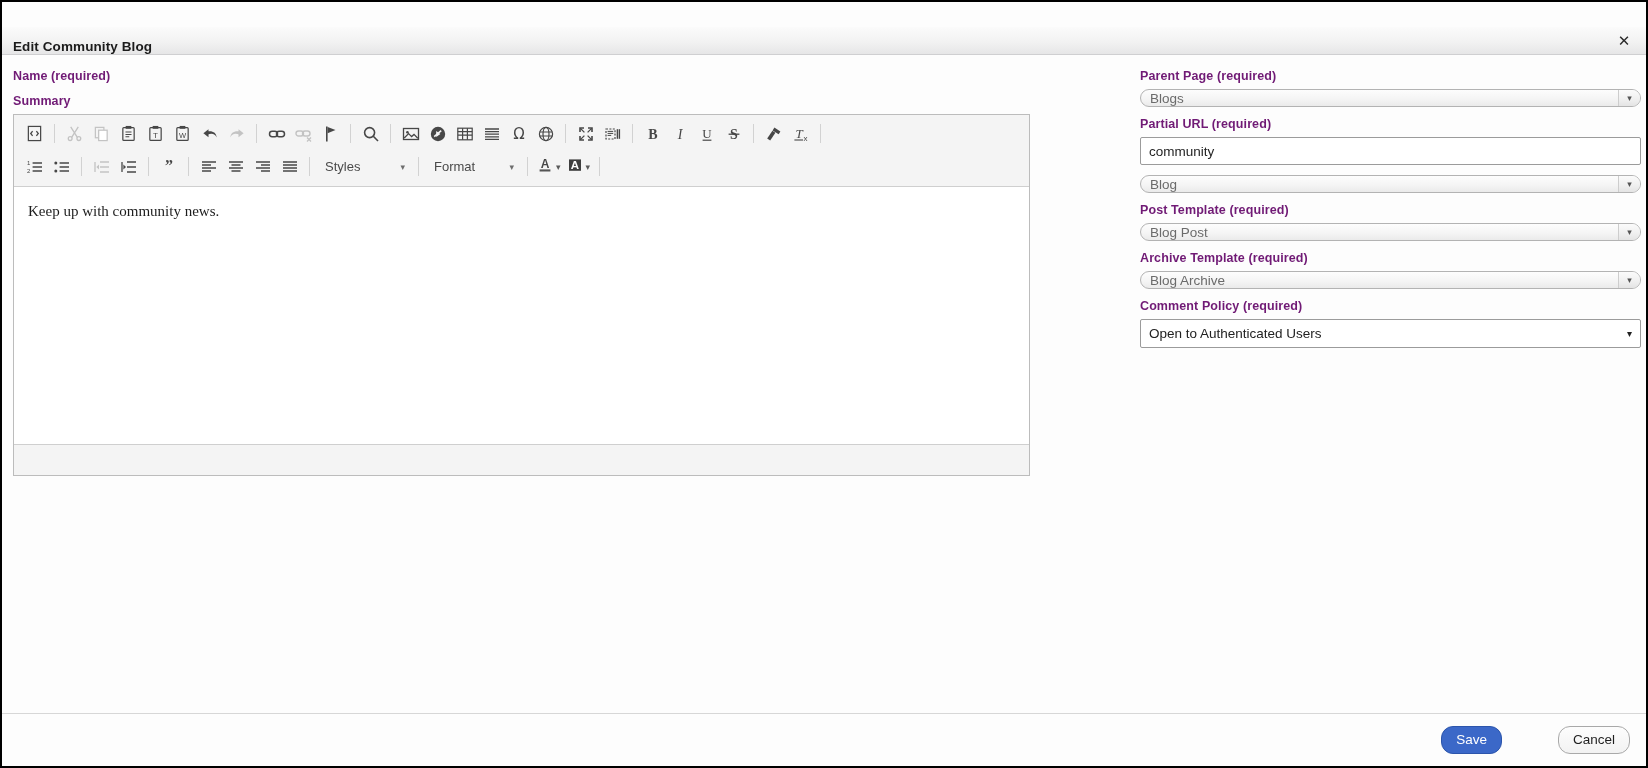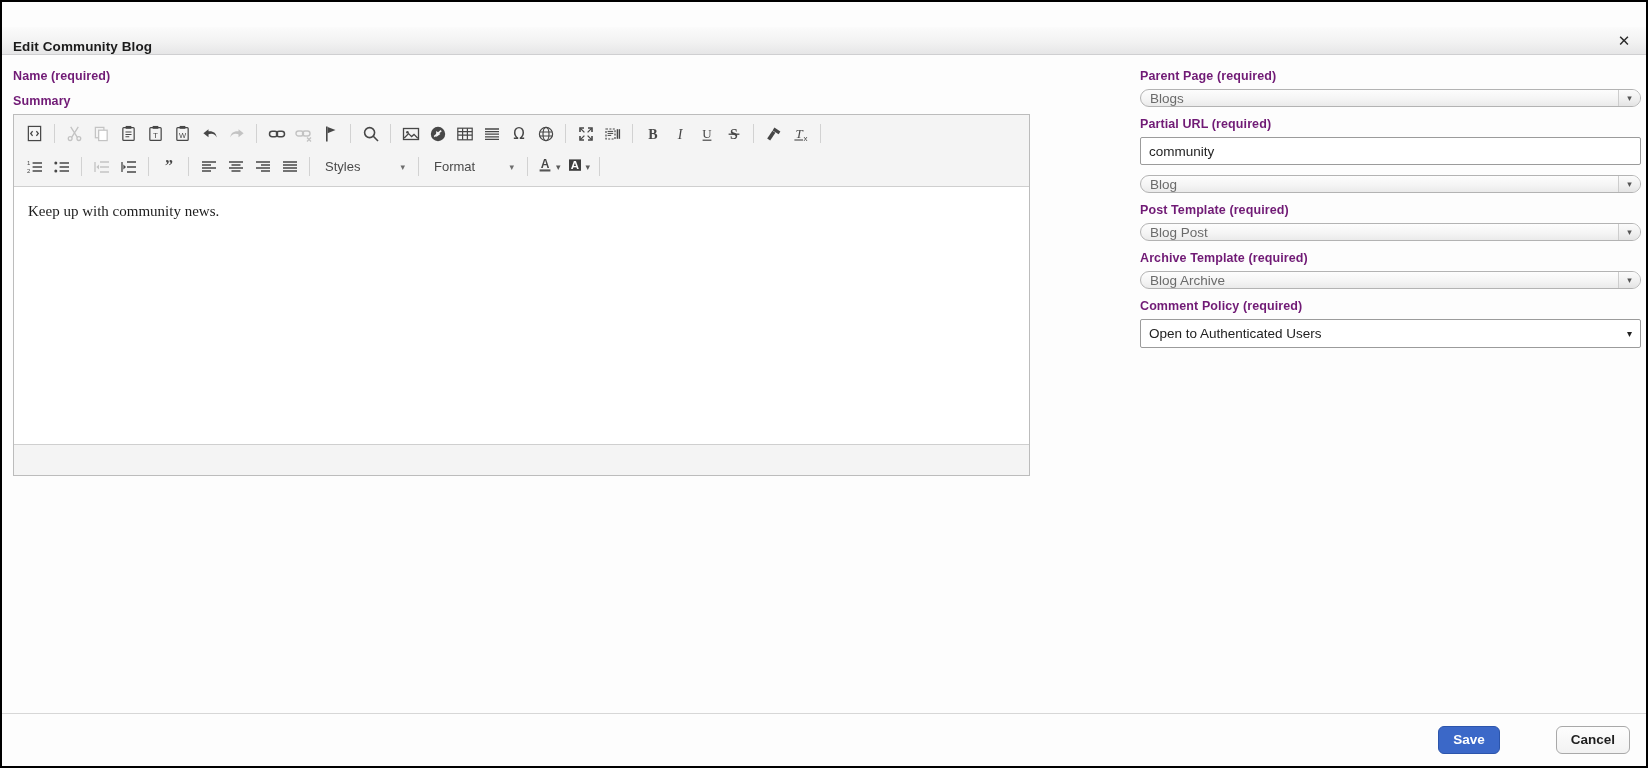--- a/index.html
+++ b/index.html
@@ -226,26 +226,25 @@
     align-items: center;
     justify-content: flex-end;
     padding-right: 16px;
     gap: 8px;
   }
   .btn {
     font-family: "Liberation Sans", sans-serif;
     font-size: 13.5px;
     height: 28px;
     padding: 0 14px;
-    border-radius: 6px;
+    border-radius: 12px;
     display: inline-flex;
     align-items: center;
     justify-content: center;
     line-height: 1;
-    font-weight: bold;
   }
   .btn-save {
     background: #3b68c8;
     border: 1px solid #2c55ab;
     color: #ffffff;
   }
   .btn-cancel {
     background: linear-gradient(to bottom,#fdfdfd,#f2f2f2);
     border: 1px solid #a9a9a9;
     color: #1f1f1f;

